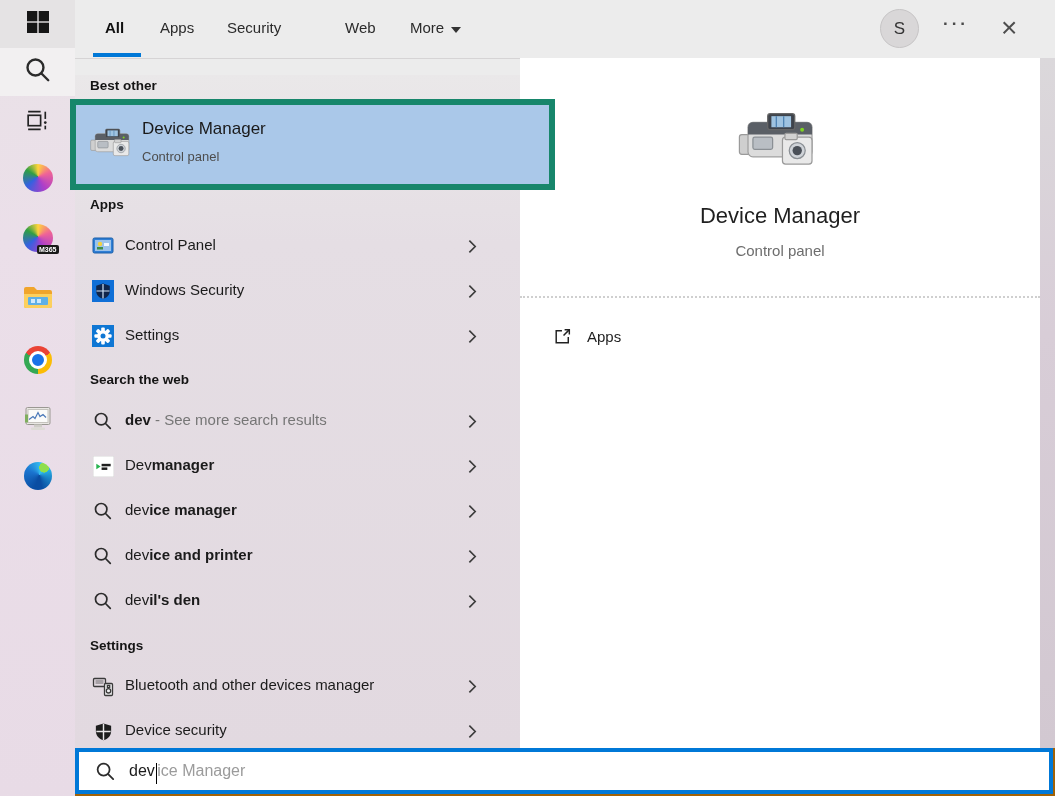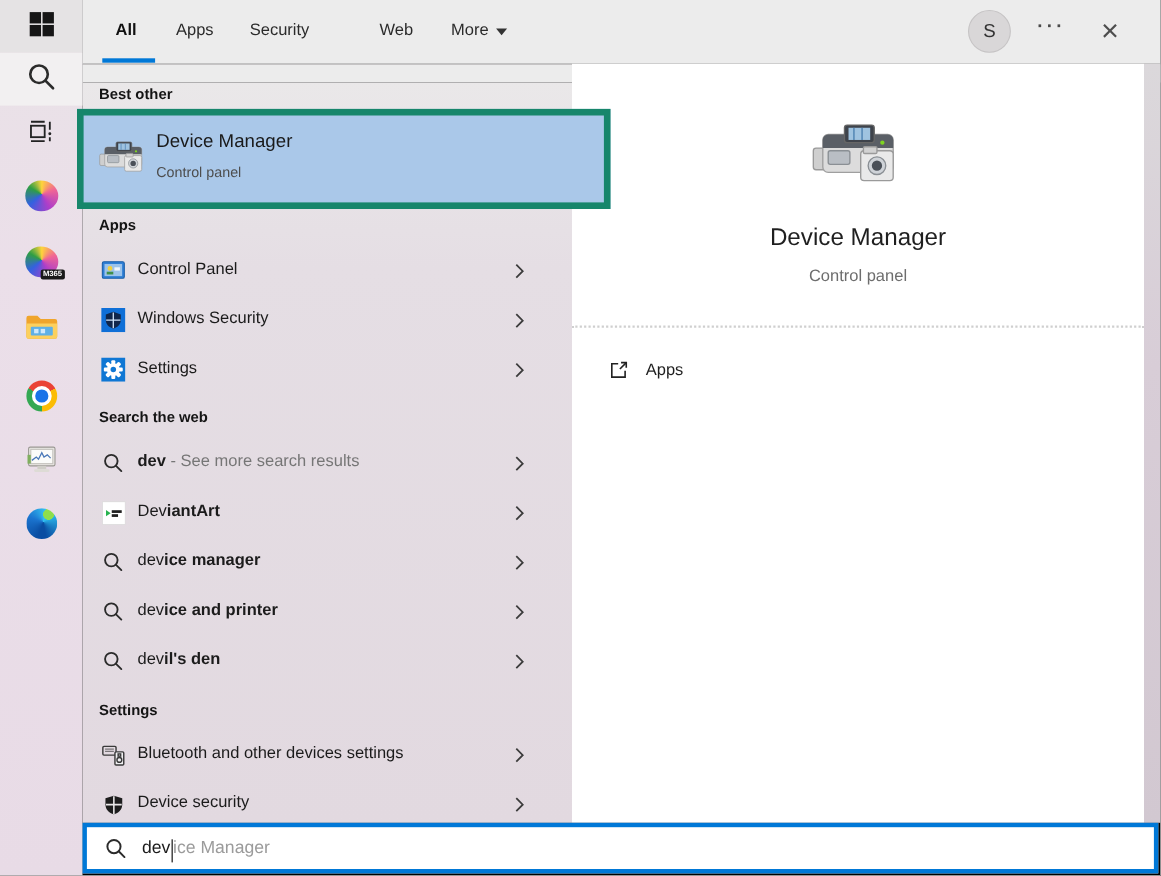--- a/index.html
+++ b/index.html
@@ -1,18 +1,18 @@
 <!DOCTYPE html>
 <html><head>
 <meta charset="utf-8">
 <style>
   * { margin:0; padding:0; box-sizing:border-box; }
   html,body { width:1055px; height:796px; overflow:hidden; background:#fff;
     font-family:"Liberation Sans","DejaVu Sans",sans-serif; }
-  .stage { position:relative; width:1055px; height:796px; background:#000000; }
+  .stage { position:relative; width:1055px; height:796px; background:#a16207; }
 
   
   .taskbar { position:absolute; left:0; top:0; width:75px; height:796px;
     background:linear-gradient(180deg,#e9e2e7 0%,#ebdfe9 30%,#e8dbe6 100%); }
   .tb-btn { position:absolute; left:0; width:75px; height:48px;
     display:flex; align-items:center; justify-content:center; }
   .tb-win { top:0; background:#e5e3e4; }
   .tb-search { top:48px; background:#f2f0f1; }
   .blob { width:30px; height:28px; border-radius:46% 54% 52% 48% / 50%;
     background:conic-gradient(from 230deg at 50% 45%,#3461e0,#2f9e44 70deg,#ffd43b 130deg,#f06595 200deg,#ae3ec9 280deg,#3461e0); position:relative; }
@@ -267,21 +267,21 @@
     </div>
     <div class="row" style="top:370px">
       <span class="ric">
         <svg width="21" height="21" viewBox="0 0 22 22">
           <rect width="22" height="22" fill="#fff" stroke="#d5d5d5"></rect>
           <path d="M3.5 8 l4.5 3 -4.5 3 z" fill="#27b34f"></path>
           <rect x="9" y="8.2" width="9.5" height="2.6" fill="#1f1f1f"></rect>
           <rect x="9" y="12" width="6" height="2.6" fill="#1f1f1f"></rect>
         </svg>
       </span>
-      <span class="rlabel"><span>Dev</span><b>iantArt</b><span class="sfx"></span></span>
+      <span class="rlabel"><span>Dev</span><b>manager</b><span class="sfx"></span></span>
       <svg class="chev" width="9" height="15" viewBox="0 0 10 16">
           <use href="#chevr"></use>
         </svg>
     </div>
     <div class="row" style="top:415px">
       <span class="ric">
           <svg width="20" height="20" viewBox="0 0 20 20">
             <use href="#mag"></use>
           </svg>
         </span>
@@ -317,21 +317,21 @@
     <div class="row" style="top:590px">
       <span class="ric">
         <svg width="22" height="22" viewBox="0 0 22 22" fill="none" stroke="#3a3a3a" stroke-width="1.3">
           <rect x="1.5" y="3.5" width="12" height="8" rx="1"></rect>
           <path d="M3.5 6 h8 M3.5 8 h8" stroke-width="0.9" opacity=".8"></path>
           <rect x="12.5" y="8.5" width="8" height="12" rx="1" fill="#efeff1"></rect>
           <circle cx="16.5" cy="15.8" r="2.2"></circle>
           <rect x="15.4" y="10.4" width="2.3" height="2"></rect>
         </svg>
       </span>
-      <span class="rlabel">Bluetooth and other devices settings</span>
+      <span class="rlabel">Bluetooth and other devices manager</span>
       <svg class="chev" width="9" height="15" viewBox="0 0 10 16">
           <use href="#chevr"></use>
         </svg>
     </div>
     <div class="row" style="top:635px">
       <span class="ric">
         <svg width="21" height="21" viewBox="0 0 22 22">
           <path d="M11 2.5 L19 5 V10.5 C19 15.5 15.6 19 11 20.2 C6.4 19 3 15.5 3 10.5 V5 Z" fill="#1d1d1d"></path>
           <path d="M11 3 V20 M3.5 11 H18.5" stroke="#e9e7e8" stroke-width="1.5"></path>
         </svg>

